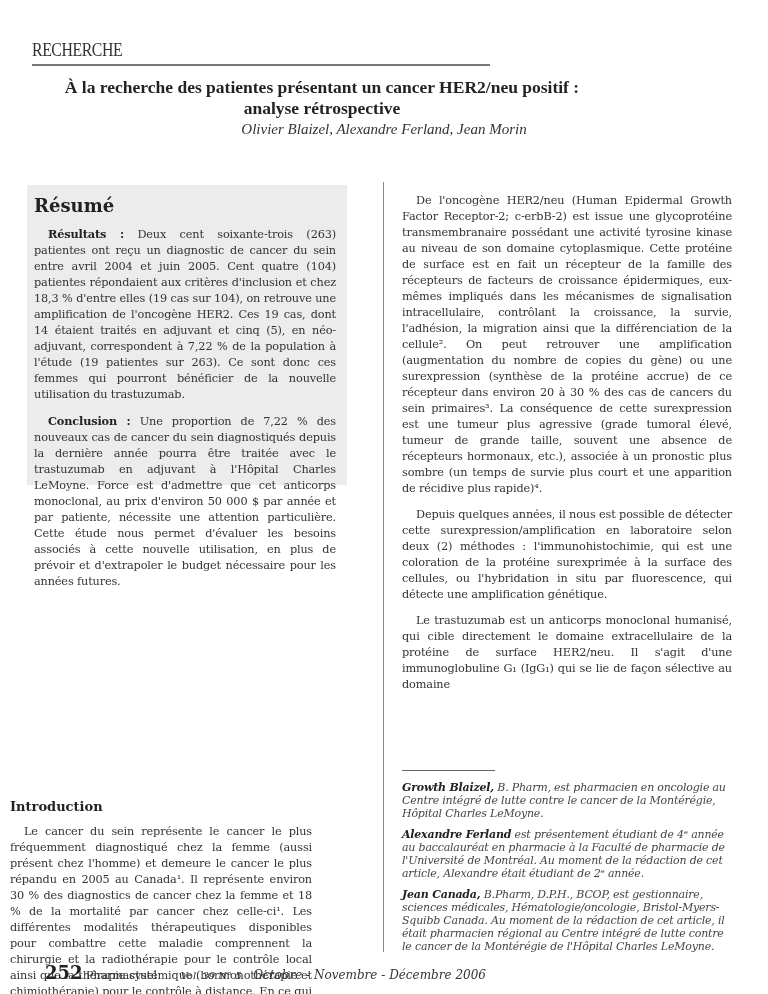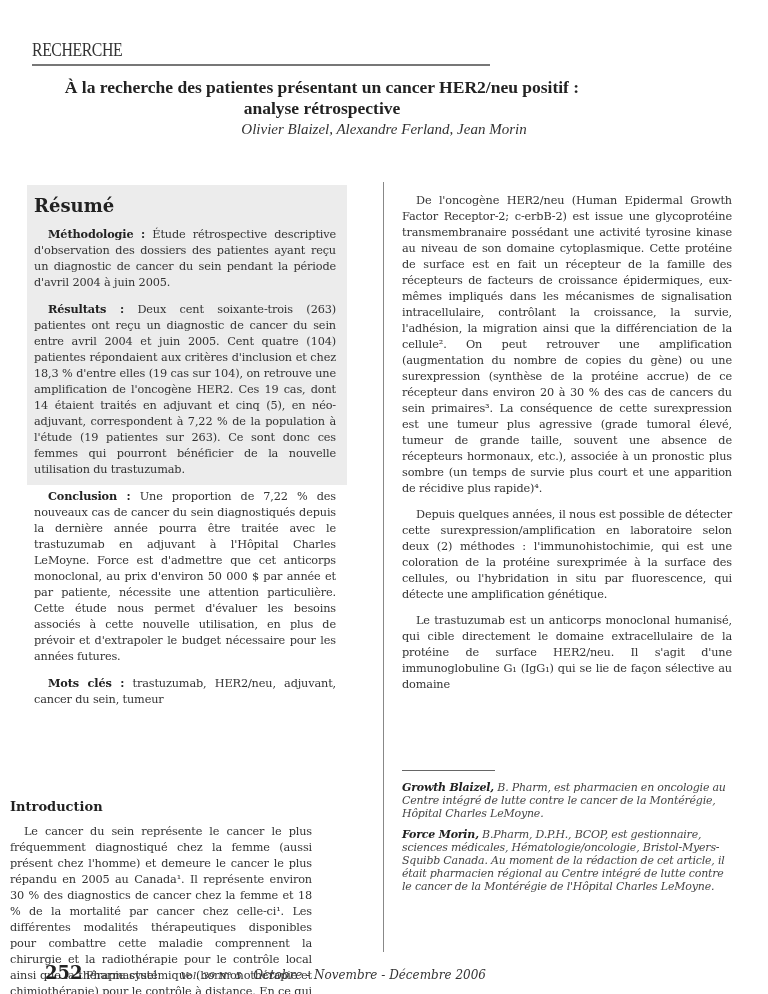--- a/index.html
+++ b/index.html
@@ -59,43 +59,42 @@
 
 <div class="title">
   <div>À la recherche des patientes présentant un cancer HER2/neu positif :</div>
   <div>analyse rétrospective</div>
 </div>
 <div class="authors">Olivier Blaizel,  Alexandre Ferland, Jean Morin</div>
 
 <div class="abstract-box"></div>
 <div class="abstract-inner">
   <div class="abs-heading">Résumé</div>
-  <p class="txt"><b>Méthodologie :</b><span> Étude rétrospective descriptive d'observation des dossiers des patientes ayant reçu un diagnostic de cancer du sein pendant la période d'avril 2004 à juin 2005.</span></p>
   <p class="txt"><b>Résultats :</b><span> Deux cent soixante-trois (263) patientes ont reçu un diagnostic de cancer du sein entre avril 2004 et juin 2005. Cent quatre (104) patientes répondaient aux critères d'inclusion et chez 18,3 % d'entre elles (19 cas sur 104), on retrouve une amplification de l'oncogène HER2. Ces 19 cas, dont 14 étaient traités en adjuvant et cinq (5), en néo-adjuvant, correspondent à 7,22 % de la population à l'étude (19 patientes sur 263). Ce sont donc ces femmes qui pourront bénéficier de la nouvelle utilisation du trastuzumab.</span></p>
   <p class="txt"><b>Conclusion :</b><span> Une proportion de 7,22 % des nouveaux cas de cancer du sein diagnostiqués depuis la dernière année pourra être traitée avec le trastuzumab en adjuvant à l'Hôpital Charles LeMoyne. Force est d'admettre que cet anticorps monoclonal, au prix d'environ 50 000 $ par année et par patiente, nécessite une attention particulière. Cette étude nous permet d'évaluer les besoins associés à cette nouvelle utilisation, en plus de prévoir et d'extrapoler le budget nécessaire pour les années futures.</span></p>
-  <p class="txt"><b>Mots clés :</b><span> trastuzumab, HER2/neu, adjuvant, cancer du sein, tumeur</span></p>
 </div>
 
 <div class="intro">
   <div class="intro-heading">Introduction</div>
   <p class="txt">Le cancer du sein représente le cancer le plus fréquemment diagnostiqué chez la femme (aussi présent chez l'homme) et demeure le cancer le plus répandu en 2005 au Canada¹. Il représente environ 30 % des diagnostics de cancer chez la femme et 18 % de la mortalité par cancer chez celle-ci¹. Les différentes modalités thérapeutiques disponibles pour combattre cette maladie comprennent la chirurgie et la radiothérapie pour le contrôle local ainsi que la thérapie systémique (hormonothérapie et chimiothérapie) pour le contrôle à distance. En ce qui concerne</p>
 </div>
 
 <div class="vrule"></div>
 
 <div class="col-right">
   <p class="txt">De l'oncogène HER2/neu (Human Epidermal Growth Factor Receptor-2; c-erbB-2) est issue une glycoprotéine transmembranaire possédant une activité tyrosine kinase au niveau de son domaine cytoplasmique. Cette protéine de surface est en fait un récepteur de la famille des récepteurs de facteurs de croissance épidermiques, eux-mêmes impliqués dans les mécanismes de signalisation intracellulaire, contrôlant la croissance, la survie, l'adhésion, la migration ainsi que la différenciation de la cellule². On peut retrouver une amplification (augmentation du nombre de copies du gène) ou une surexpression (synthèse de la protéine accrue) de ce récepteur dans environ 20 à 30 % des cas de cancers du sein primaires³. La conséquence de cette surexpression est une tumeur plus agressive (grade tumoral élevé, tumeur de grande taille, souvent une absence de récepteurs hormonaux, etc.), associée à un pronostic plus sombre (un temps de survie plus court et une apparition de récidive plus rapide)⁴.</p>
   <p class="txt">Depuis quelques années, il nous est possible de détecter cette surexpression/amplification en laboratoire selon deux (2) méthodes : l'immunohistochimie, qui est une coloration de la protéine surexprimée à la surface des cellules, ou l'hybridation in situ par fluorescence, qui détecte une amplification génétique.</p>
   <p class="txt">Le trastuzumab est un anticorps monoclonal humanisé, qui cible directement le domaine extracellulaire de la protéine de surface HER2/neu. Il s'agit d'une immunoglobuline G₁ (IgG₁) qui se lie de façon sélective au domaine</p>
 </div>
 
 <div class="fn-rule"></div>
 <div class="footnotes">
   <p class="fn"><b>Growth Blaizel,</b><span> B. Pharm, est pharmacien en oncologie au Centre intégré de lutte contre le cancer de la Montérégie, Hôpital Charles LeMoyne.</span></p>
-  <p class="fn"><b>Force Morin,</b><span> B.Pharm, D.P.H., BCOP, est gestionnaire, sciences médicales, Hématologie/oncologie, Bristol-Myers-Squibb Canada. Au moment de la rédaction de cet article, il était pharmacien régional au Centre intégré de lutte contre le cancer de la Montérégie de l'Hôpital Charles LeMoyne.</span></p>
+  <p class="fn"><b>Alexandre Ferland</b><span> est présentement étudiant de 4ᵉ année au baccalauréat en pharmacie à la Faculté de pharmacie de l'Université de Montréal. Au moment de la rédaction de cet article, Alexandre était étudiant de 2ᵉ année.</span></p>
+  <p class="fn"><b>Jean Canada,</b><span> B.Pharm, D.P.H., BCOP, est gestionnaire, sciences médicales, Hématologie/oncologie, Bristol-Myers-Squibb Canada. Au moment de la rédaction de cet article, il était pharmacien régional au Centre intégré de lutte contre le cancer de la Montérégie de l'Hôpital Charles LeMoyne.</span></p>
 </div>
 
 <div class="footer">
   <span class="pg">252</span>
   <span>Pharmactuel</span>
   <span class="vol">Vol. 39 N° 5</span>
   <span class="date">Octobre - Novembre - Décembre 2006</span>
 </div>
 
 </body></html>

